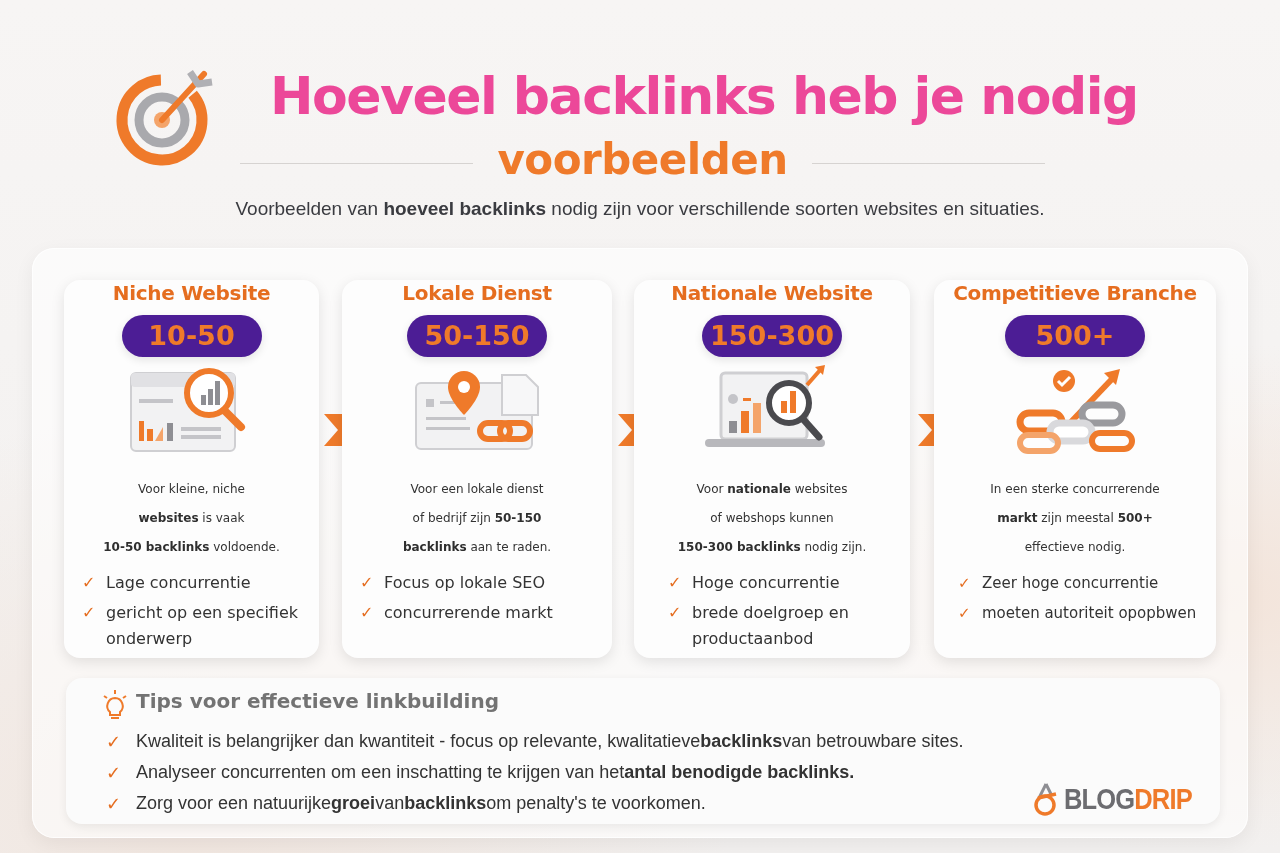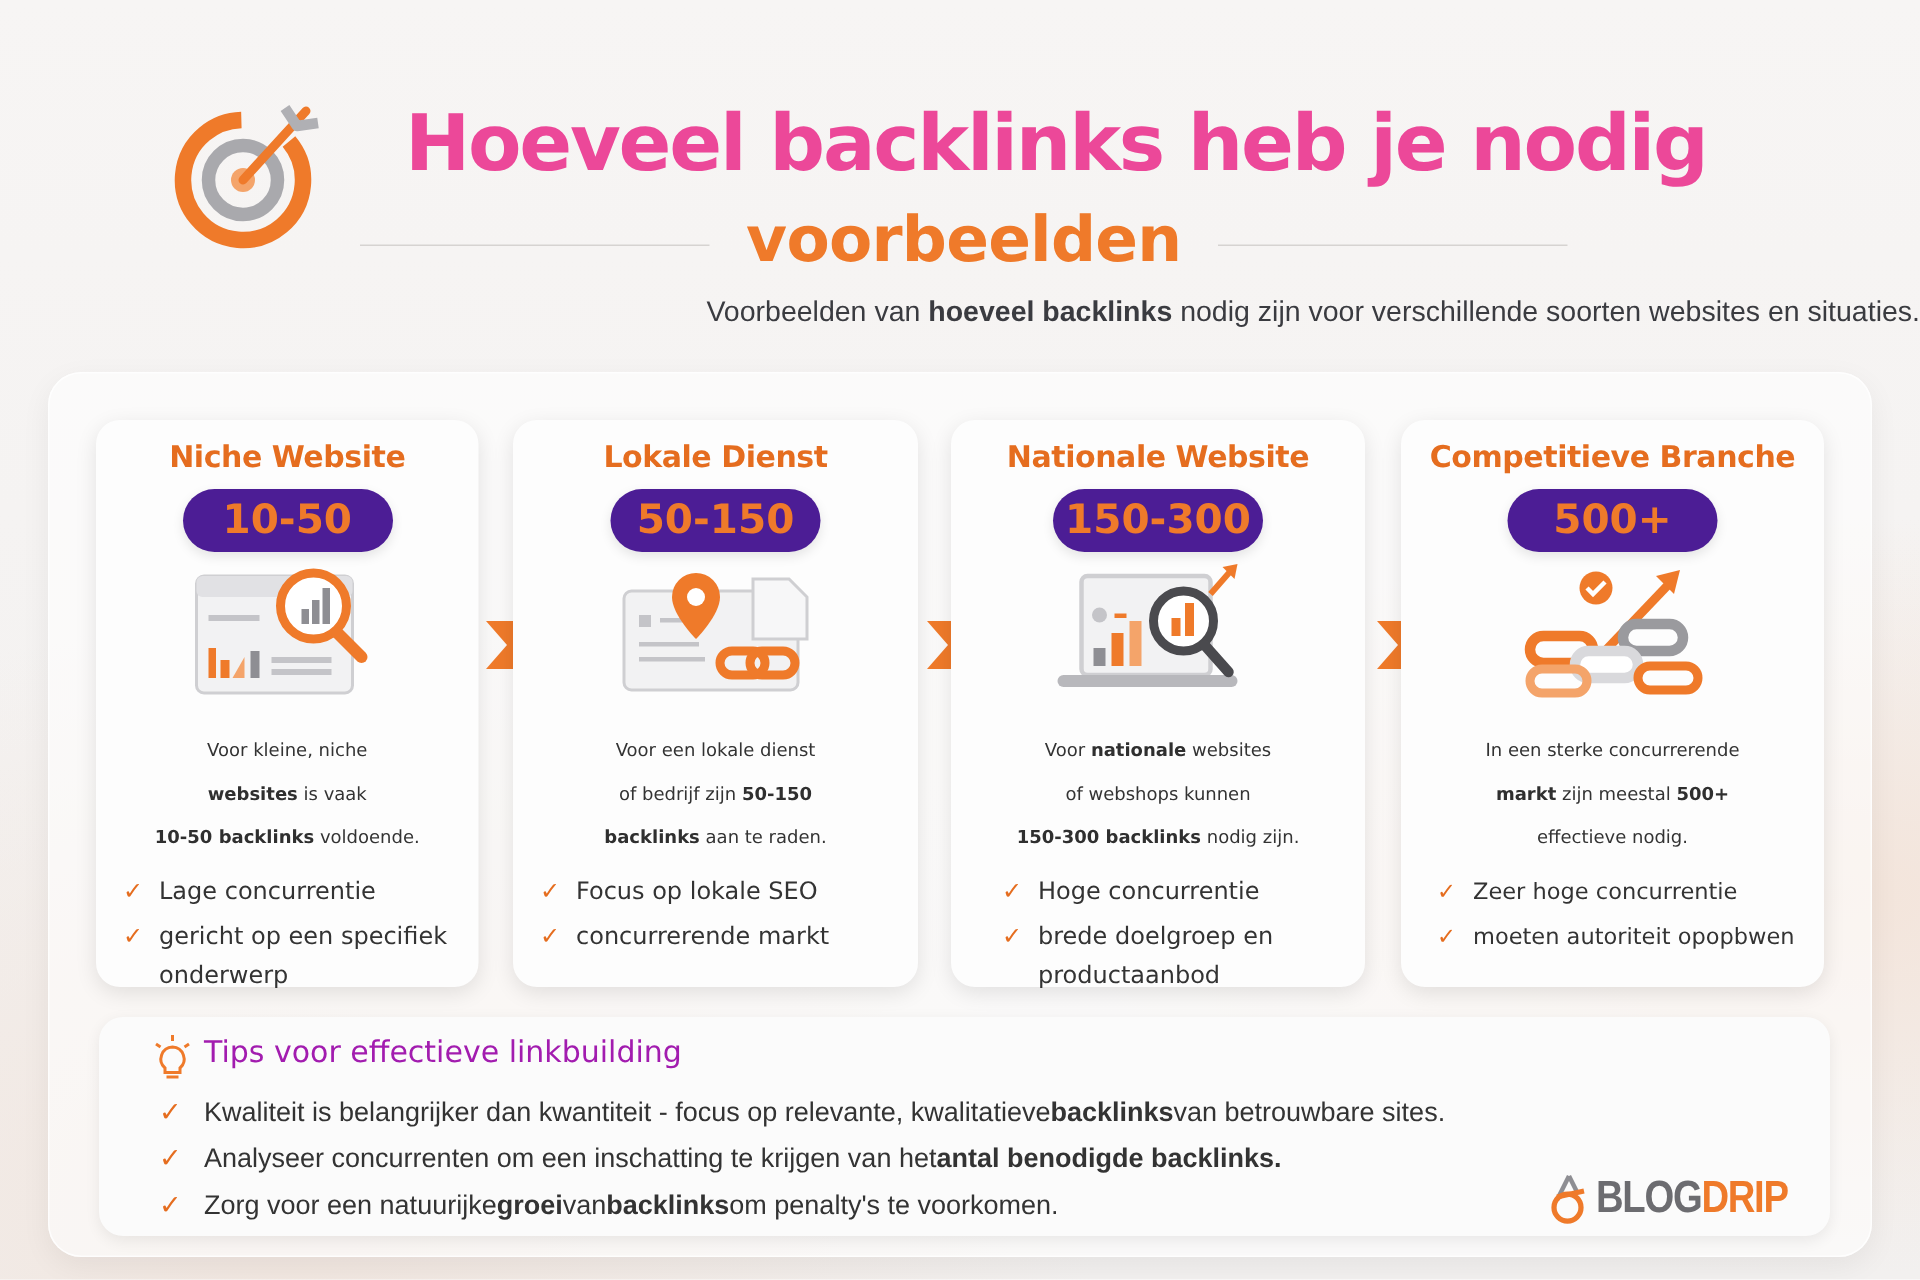--- a/index.html
+++ b/index.html
@@ -18,37 +18,37 @@
     position: absolute; left: 238px; top: 66px;
     font-family: "DejaVu Sans", sans-serif; font-weight: bold;
     font-size: 52px; letter-spacing: -1.5px; color: #ec4899; margin-left: 32px;
   }
   .subtitle-row { position: absolute; left: 240px; top: 134px; width: 805px; height: 50px; display: flex; align-items: center; justify-content: center; gap: 24px; }
   .rule { flex: 1; height: 1px; background: #d6d3d1; margin-top: 8px; }
   .subtitle {
     font-weight: bold; font-size: 42px; color: #ef7a2a; letter-spacing: -0.5px;
   }
   .intro {
-    position: absolute; left: 0; width: 1280px; top: 198px; text-align: right;
+    position: absolute; left: 0; width: 1280px; top: 198px; text-align: center;
     font-family: "Liberation Sans", sans-serif; font-size: 19px; color: #3a3b40;
   }
   .intro b { font-weight: bold; }
 
   .panel {
     position: absolute; left: 32px; top: 248px; width: 1216px; height: 590px;
     background: rgba(255,255,255,0.6); border-radius: 22px;
     box-shadow: 0 6px 20px rgba(0,0,0,0.06), inset 0 0 0 1px rgba(255,255,255,0.8);
   }
   .card {
     position: absolute; top: 280px; height: 378px;
     background: #fdfdfd; border-radius: 16px;
     box-shadow: 0 4px 14px rgba(0,0,0,0.10);
     text-align: center;
   }
-  .card-title { margin-top: 12px; font-weight: bold; font-size: 20px; color: #e56d1f; letter-spacing: -0.3px; }
+  .card-title { margin-top: 1px; font-weight: bold; font-size: 20px; color: #e56d1f; letter-spacing: -0.3px; }
   .pill {
     margin: 10px auto 0; width: 140px; height: 42px; line-height: 42px;
     background: #4c1d95; border-radius: 21px; box-shadow: 0 3px 8px rgba(0,0,0,0.10);
     font-weight: bold; font-size: 27px; color: #ef7a2a;
   }
   .illus { margin: 8px auto 0; width: 150px; height: 92px; }
   .desc {
     margin-top: 14px; font-size: 12px; line-height: 29px; color: #333;
   }
   .desc b { color: #2f2f2f; }
@@ -56,21 +56,21 @@
   .check-item { display: flex; align-items: flex-start; font-size: 16px; line-height: 26px; color: #333; margin-bottom: 4px; }
   .check-item .tick { color: #e56d1f; width: 24px; flex: none; font-weight: bold; }
 
   .arrow { position: absolute; top: 408px; width: 40px; height: 44px; }
 
   .tips {
     position: absolute; left: 66px; top: 678px; width: 1154px; height: 146px;
     background: #fbfbfb; border-radius: 16px;
     box-shadow: 0 3px 10px rgba(0,0,0,0.07);
   }
-  .tips-title { position: absolute; left: 70px; top: 11px; font-weight: normal; font-size: 20px; color: #a21caf; }
+  .tips-title { position: absolute; left: 70px; top: 11px; font-weight: bold; font-size: 20px; color: #737373; }
   .bulb { position: absolute; left: 34px; top: 10px; width: 30px; height: 34px; }
   .tips-list { position: absolute; left: 40px; top: 48px; }
   .tip { display: flex; align-items: center; font-family: "Liberation Sans", sans-serif; font-size: 18px; color: #333; height: 31px; }
   .tip .tick { color: #e56d1f; width: 30px; font-weight: bold; font-family: "DejaVu Sans", sans-serif; }
   .tip b { font-weight: bold; }
   .brand { position: absolute; right: 6px; bottom: 8px; display: flex; align-items: center; gap: 4px; }
   .brand-text { font-family: "Liberation Sans", sans-serif; font-weight: bold; font-size: 30px; letter-spacing: -1px; transform: scaleX(0.85); transform-origin: left; }
   .brand-blog { color: #6c6c70; }
   .brand-drip { color: #ef7a2a; }
 </style>

